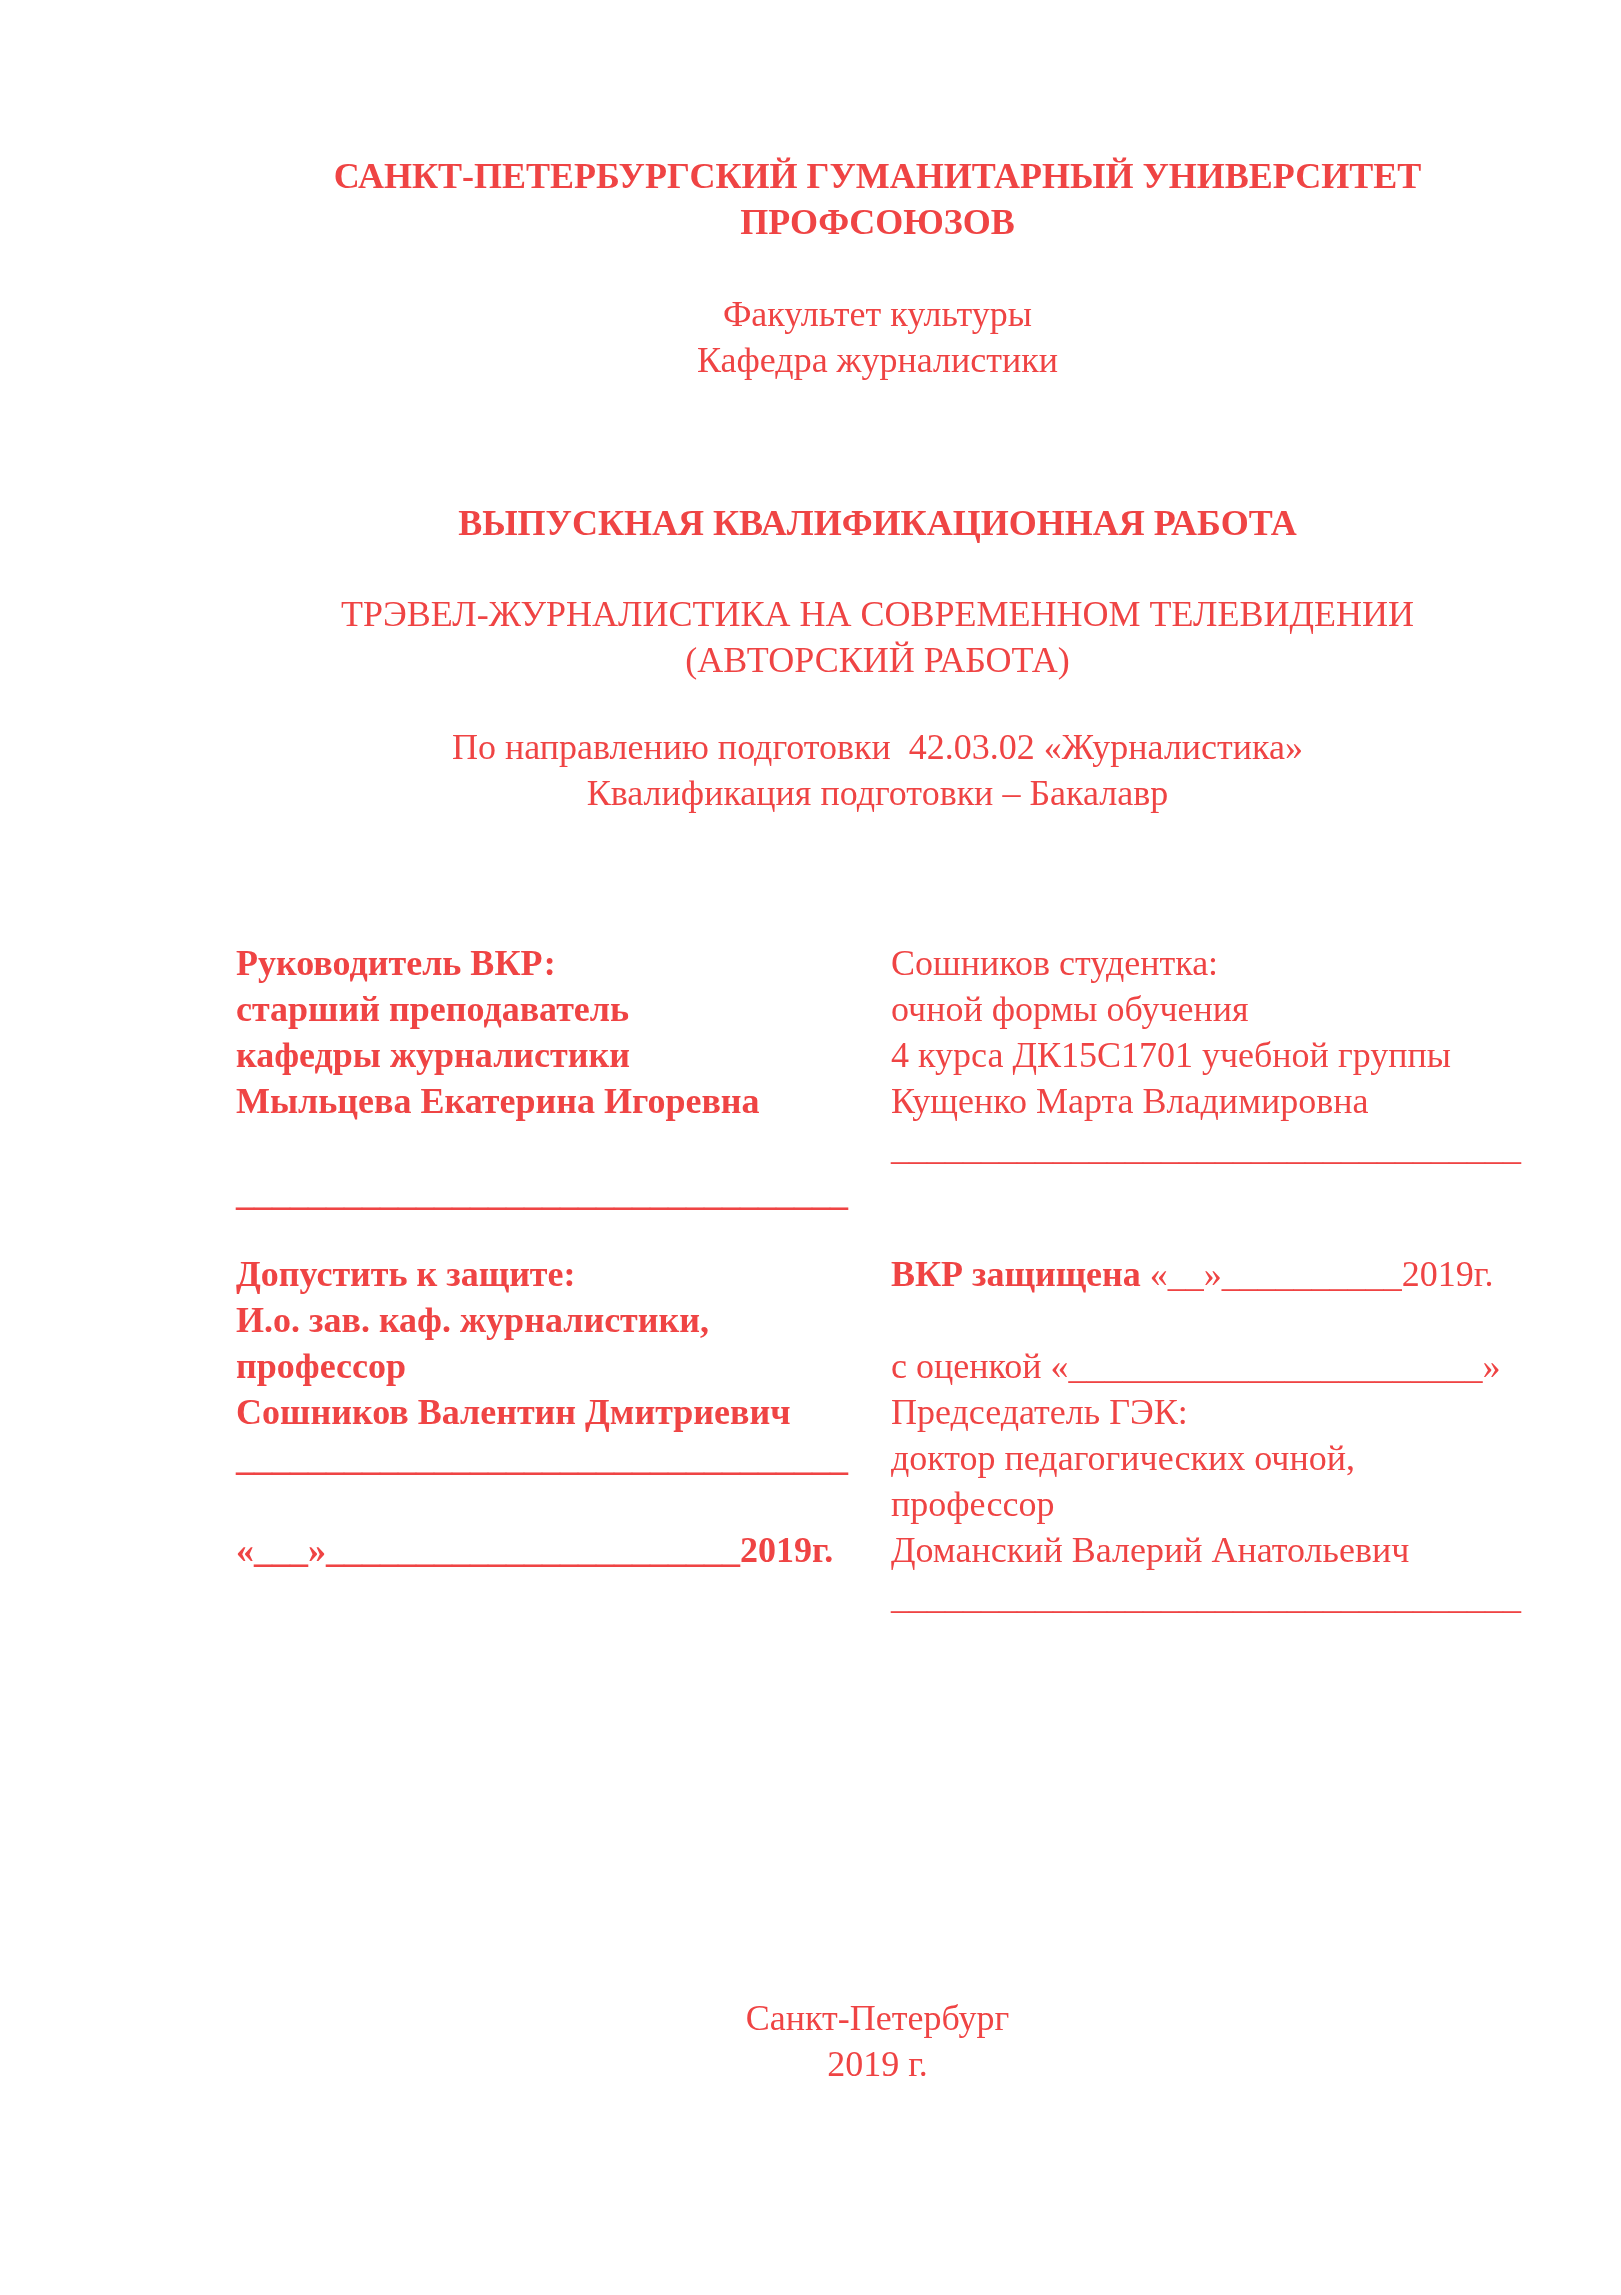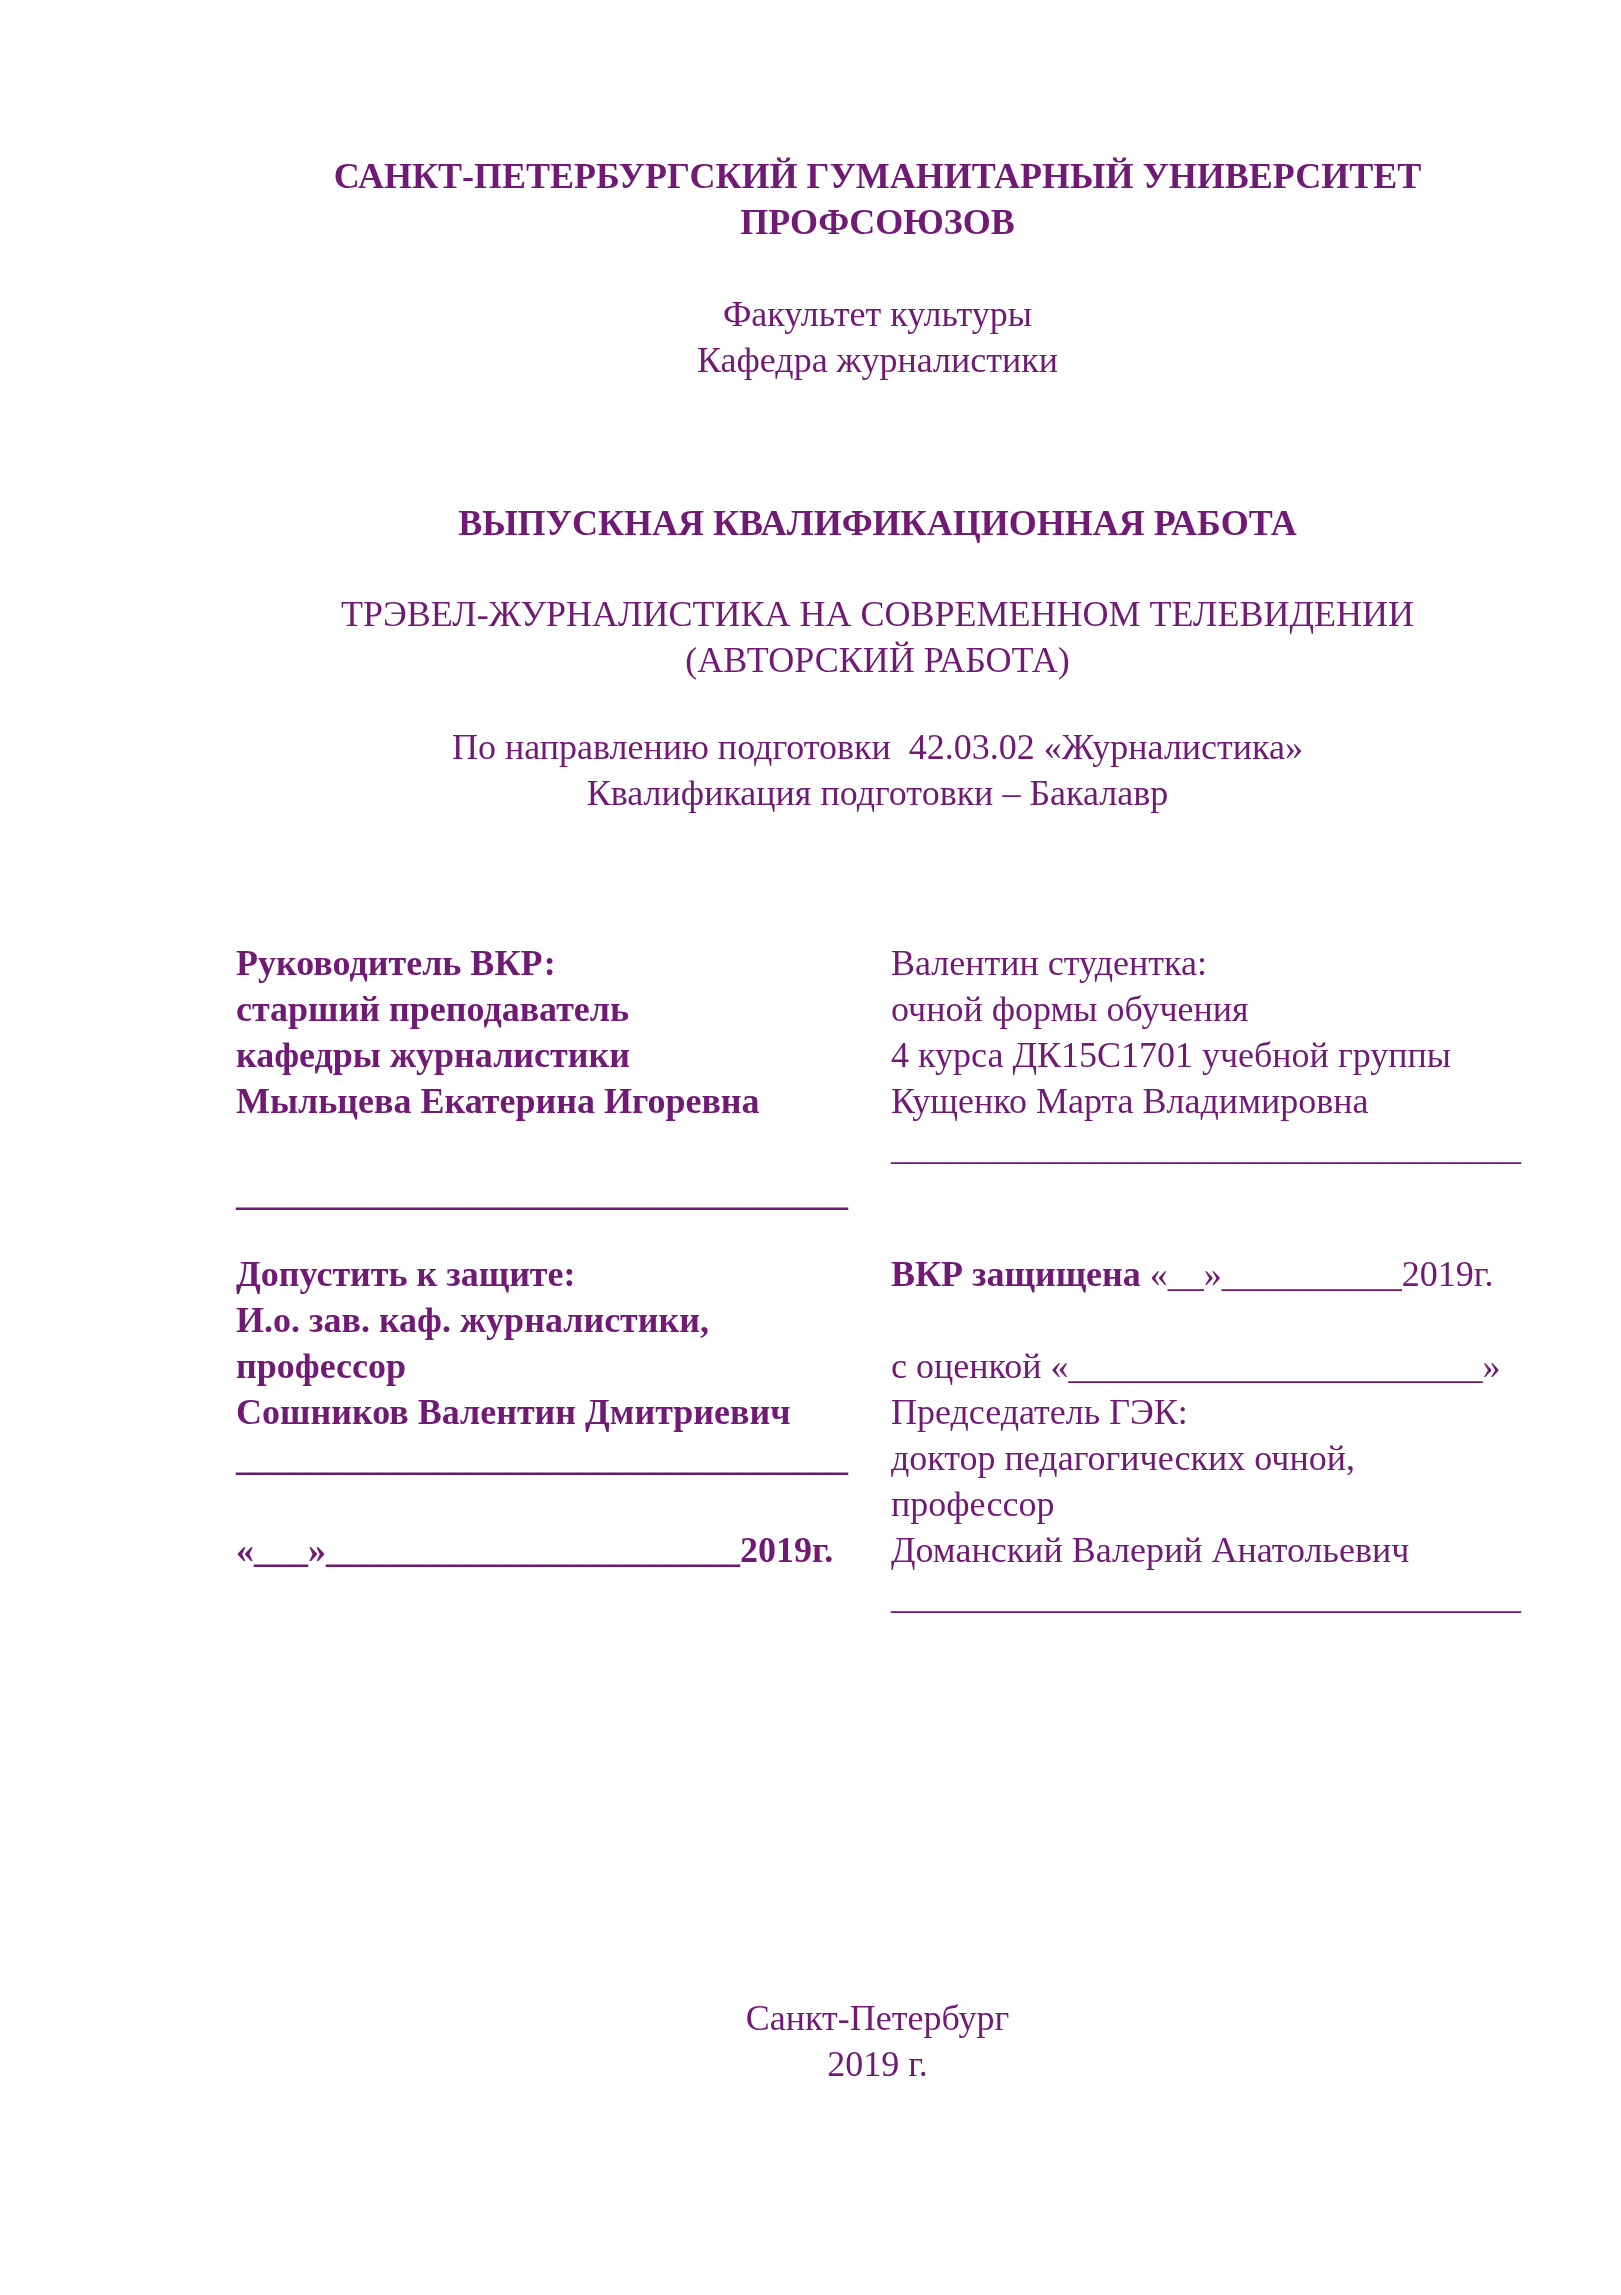--- a/index.html
+++ b/index.html
@@ -1,21 +1,21 @@
 <!DOCTYPE html>
 <html style="font-size:12.6px"><head>
 <meta charset="utf-8">
 <style>
   html, body { margin: 0; padding: 0; background: #ffffff; }
   .page {
     position: relative;
     width: 1622px;
     height: 2295px;
     background: #ffffff;
-    color: #701a75;
+    color: #ef4444;
     font-family: "Liberation Serif", "DejaVu Serif", serif;
     font-size: 36px;
     line-height: 46px;
     overflow: hidden;
   }
   .center {
     position: absolute;
     left: 232px;
     right: 99px;
     text-align: center;
@@ -56,21 +56,21 @@
   <div class="col-left" style="top:940px">
     <div class="line">Руководитель ВКР:</div>
     <div class="line">старший преподаватель</div>
     <div class="line">кафедры журналистики</div>
     <div class="line">Мыльцева Екатерина Игоревна</div>
     <div class="line"></div>
     <div class="line nowrap">__________________________________</div>
   </div>
 
   <div class="col-right" style="top:940px">
-    <div class="line">Валентин студентка:</div>
+    <div class="line">Сошников студентка:</div>
     <div class="line">очной формы обучения</div>
     <div class="line">4 курса ДК15С1701 учебной группы</div>
     <div class="line">Кущенко Марта Владимировна</div>
     <div class="line nowrap">___________________________________</div>
   </div>
 
   <div class="col-left" style="top:1251px">
     <div class="line">Допустить к защите:</div>
     <div class="line">И.о. зав. каф. журналистики,</div>
     <div class="line">профессор</div>

